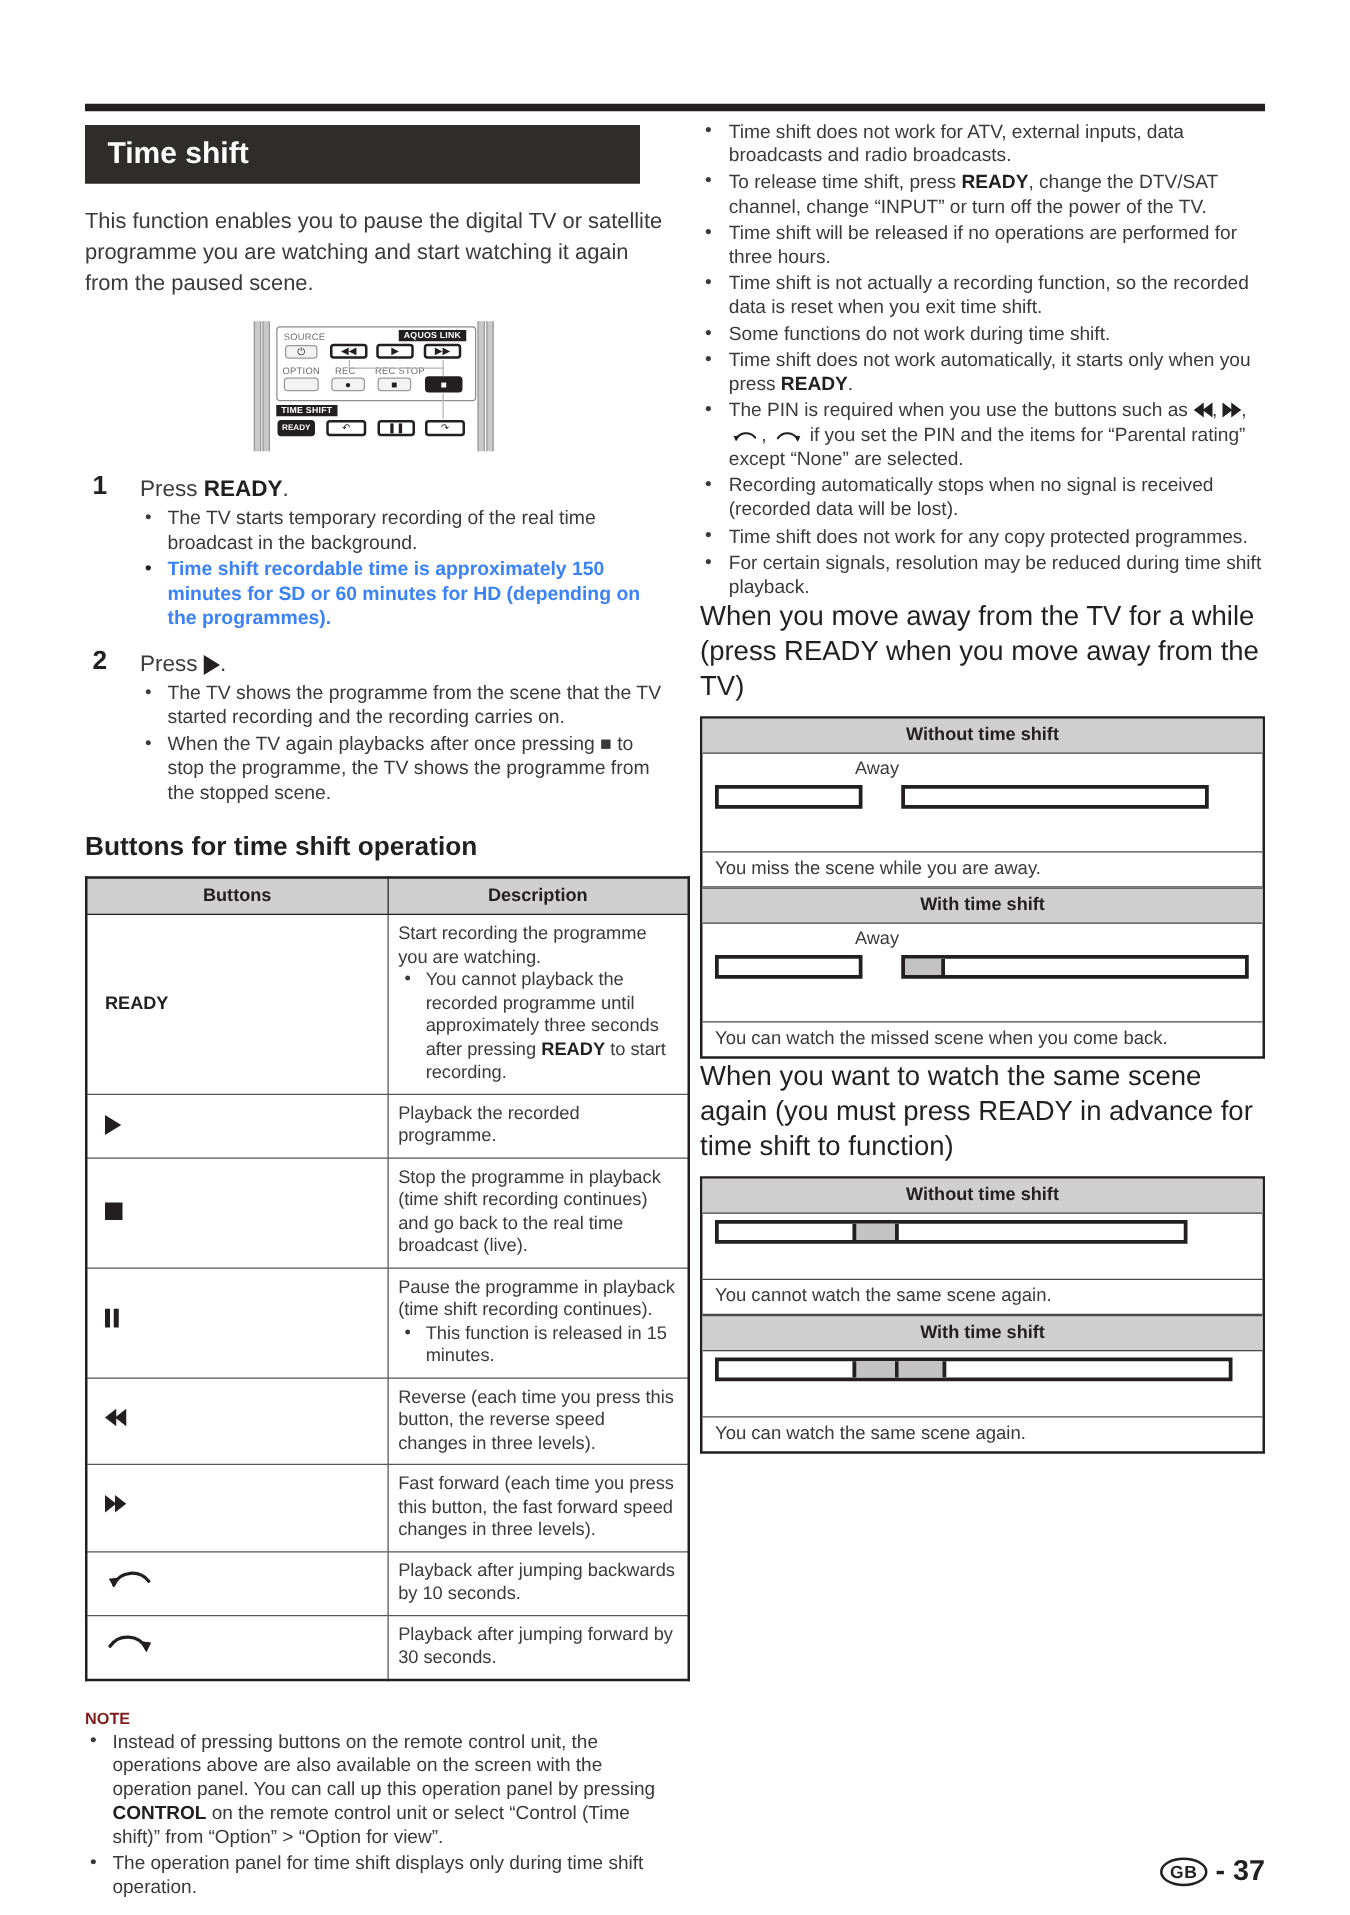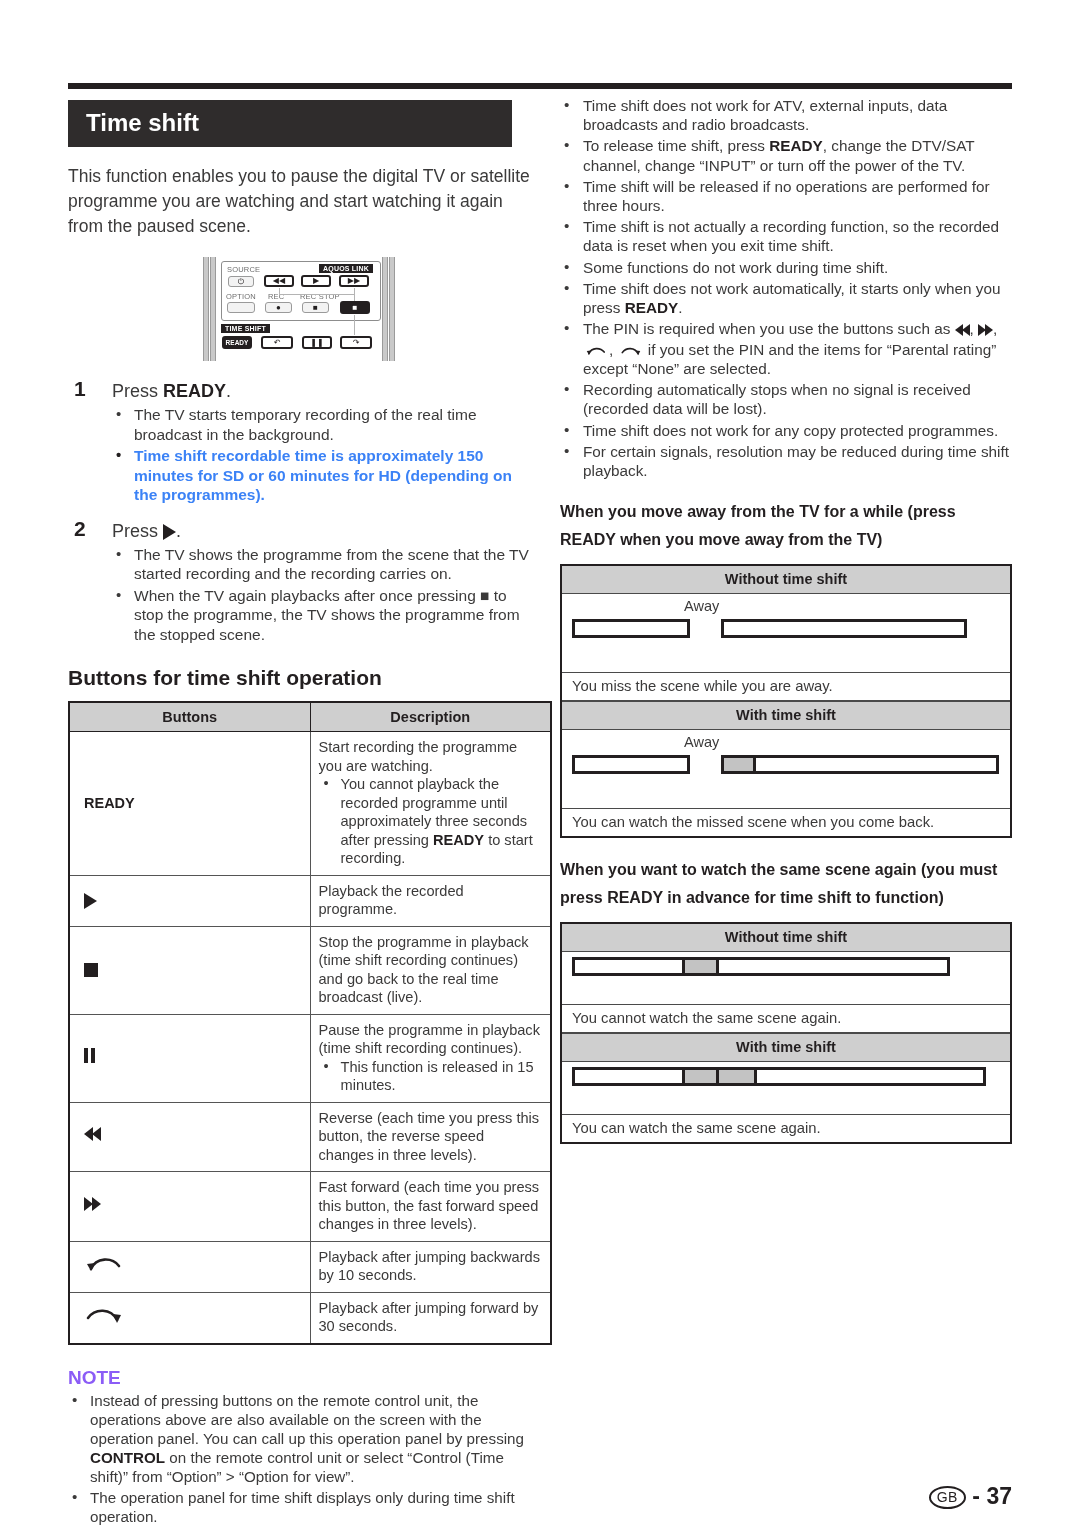--- a/index.html
+++ b/index.html
@@ -270,24 +270,24 @@
   .g-pause i { display:inline-block; width:4px; height:15px; background:#231f20; margin-right:3px; }
   .g-rew { display:inline-block; vertical-align:middle; }
   .g-rew i { display:inline-block; width:0;height:0; border-right:9px solid #231f20; border-top:7px solid transparent;border-bottom:7px solid transparent; }
   .g-rew i+i { margin-left:-1px; }
   .g-ff { display:inline-block; vertical-align:middle; }
   .g-ff i { display:inline-block; width:0;height:0; border-left:9px solid #231f20; border-top:7px solid transparent;border-bottom:7px solid transparent; }
   .g-ff i+i { margin-left:-1px; }
 
   
   .note-title {
-    font-size: 19px;
+    font-size: 13px;
     font-weight: bold;
     margin-top: 22px;
-    color: #8b5cf6;
+    color: #7f1d1d;
   }
   ul.note-list {
     margin: 1px 0 0 0;
     padding: 0;
     list-style: none;
   }
   ul.note-list > li {
     position: relative;
     padding-left: 22px;
     font-size: 15.2px;
@@ -320,25 +320,25 @@
   ul.rc-list > li:first-child { margin-top: 0; }
   ul.rc-list > li:before {
     content: "\2022";
     position: absolute;
     left: 4px;
     top: -1px;
   }
   ul.rc-list b { color: #231f20; }
 
   .bighead {
-    font-size: 16px;
-    font-weight: bold;
+    font-size: 22px;
+    font-weight: normal;
     line-height: 28px;
     color: #231f20;
-    margin-top: 18px;
+    margin-top: 0;
   }
 
   
   .exbox {
     border: 2px solid #231f20;
     margin-top: 10px;
     background: #fff;
   }
   .ex-head {
     background: #cfcfcf;
@@ -391,21 +391,21 @@
     bottom: 22px;
     font-size: 23px;
     font-weight: bold;
     color: #231f20;
   }
   .gb {
     display: inline-block;
     border: 2px solid #231f20;
     border-radius: 50%;
     font-size: 14px;
-    font-weight: normal;
+    font-weight: bold;
     padding: 1px 6px 2px 6px;
     vertical-align: middle;
     letter-spacing: 0.5px;
   }
 </style>
 </head>
 <body>
 
 <div id="page">
 

